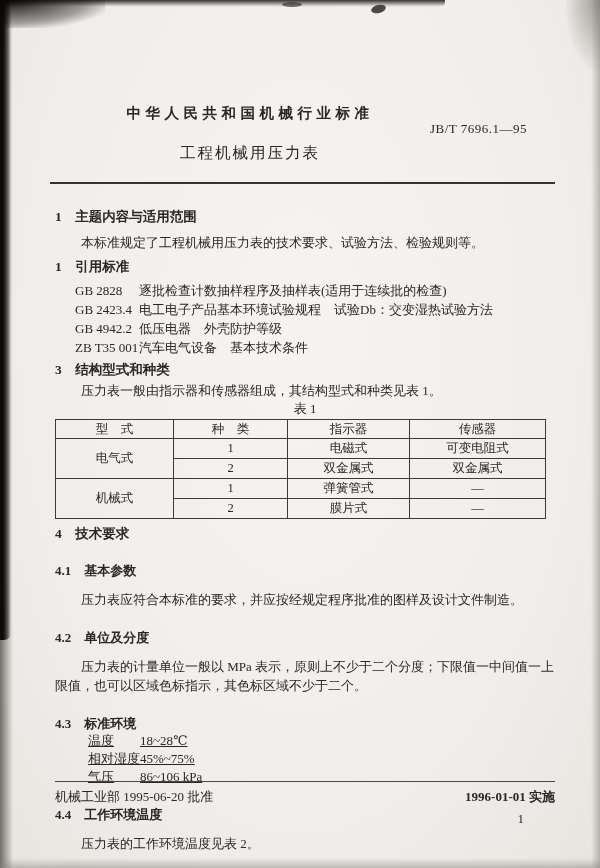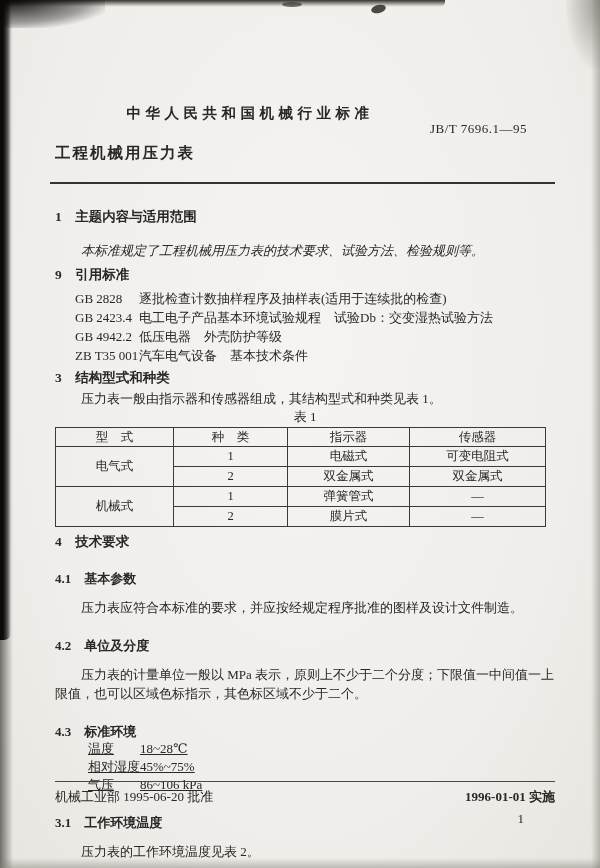--- a/index.html
+++ b/index.html
@@ -34,28 +34,28 @@
   .edge-right { position:absolute; right:0; top:0; width:9px; height:868px;
     background:linear-gradient(270deg, rgba(118,113,106,.45), transparent); }
   .edge-bottom { position:absolute; left:0; bottom:0; width:600px; height:10px;
     background:linear-gradient(0deg, rgba(130,126,119,.45), transparent); }
   
   .content { position:absolute; left:55px; top:0; width:500px; }
   .doc-header { position:relative; height:186px; }
   .org { position:absolute; top:104px; left:0; width:390px; text-align:center;
     font-size:14.5px; font-weight:600; letter-spacing:4.5px; white-space:nowrap; }
   .code { position:absolute; top:121px; right:28px; font-size:13px; letter-spacing:.5px; }
-  .title { position:absolute; top:143px; left:0; width:390px; 
-    font-weight:bold; font-size:15.5px; letter-spacing:2px; }
+  .title { position:absolute; top:143px; left:0; width:390px; text-align:center;
+    font-weight:normal; font-size:15.5px; letter-spacing:2px; }
   .rule { position:absolute; top:182px; left:-5px; width:505px; height:2px; background:#35332f; }
   .h-sec { font-weight:bold; font-size:13.5px; line-height:17px; }
   .body-text { font-size:13px; line-height:19px; }
   .indent { text-indent:2em; }
   .sec1-h { margin-top:22px; }
-  .sec1-p1 { margin-top:16px;font-style:italic; }
+  .sec1-p1 { margin-top:8px; }
   .sec2-h { margin-top:6px; }
   .refs { margin-top:6px; }
   .ref-row { display:flex; font-size:13px; line-height:19px; padding-left:20px; }
   .ref-code { width:64px; flex-shrink:0;font-family:Liberation Serif, serif; }
   .sec3-h { margin-top:4px; }
   .sec3-p { margin-top:3px; }
   .caption { text-align:center; font-size:13px; line-height:16px; margin-top:1px; }
   table.t1 { border-collapse:collapse; width:490px; margin-top:2px; table-layout:fixed; }
   table.t1 td { border:1px solid #3c3a36; text-align:center; font-size:12.5px;
     height:20px; padding:0 3px; }
@@ -92,21 +92,21 @@
     <div class="doc-header">
       <div class="org">中华人民共和国机械行业标准</div>
       <div class="code">JB/T 7696.1—95</div>
       <div class="title">工程机械用压力表</div>
       <div class="rule"></div>
     </div>
 
     <div class="h-sec sec1-h">1　主题内容与适用范围</div>
     <div class="body-text indent sec1-p1">本标准规定了工程机械用压力表的技术要求、试验方法、检验规则等。</div>
 
-    <div class="h-sec sec2-h">9　引用标准</div>
+    <div class="h-sec sec2-h">1　引用标准</div>
     <div class="refs">
       <div class="ref-row">
         <span class="ref-code">GB 2828</span>
         <span>逐批检查计数抽样程序及抽样表(适用于连续批的检查)</span>
       </div>
       <div class="ref-row">
         <span class="ref-code">GB 2423.4</span>
         <span>电工电子产品基本环境试验规程　试验Db：交变湿热试验方法</span>
       </div>
       <div class="ref-row">
@@ -179,21 +179,21 @@
       <div class="env-row">
         <span class="env-label">相对湿度</span>
         <span>45%~75%</span>
       </div>
       <div class="env-row">
         <span class="env-label">气压</span>
         <span>86~106 kPa</span>
       </div>
     </div>
 
-    <div class="sub-h">3.1　工作环境温度</div>
+    <div class="sub-h">4.4　工作环境温度</div>
     <div class="body-text indent sub-p">压力表的工作环境温度见表 2。</div>
 
   </div>
 
   <div class="footer-rule"></div>
   <div class="footer-row">
     <span>机械工业部 1995-06-20 批准</span>
     <span class="footer-right">1996-01-01 实施</span>
   </div>
   <div class="page-num">1</div>

